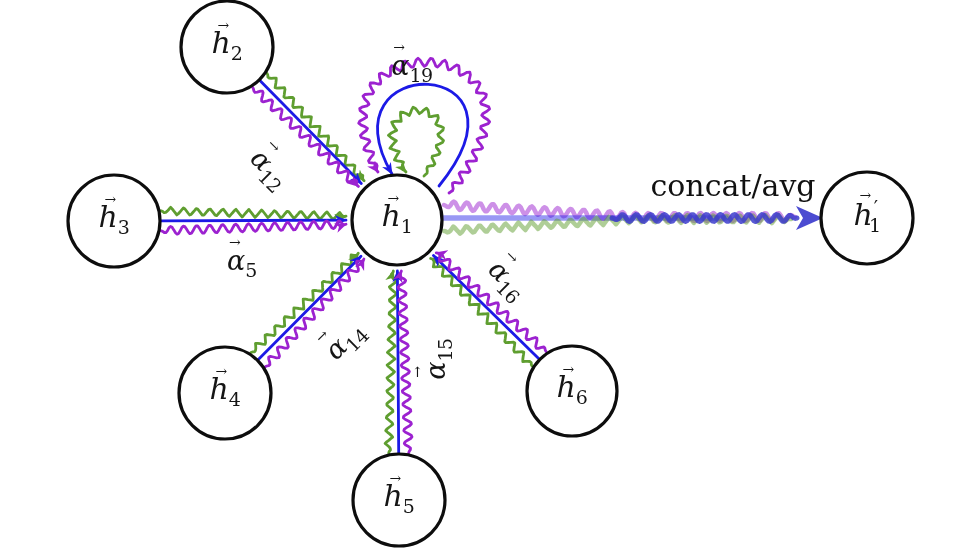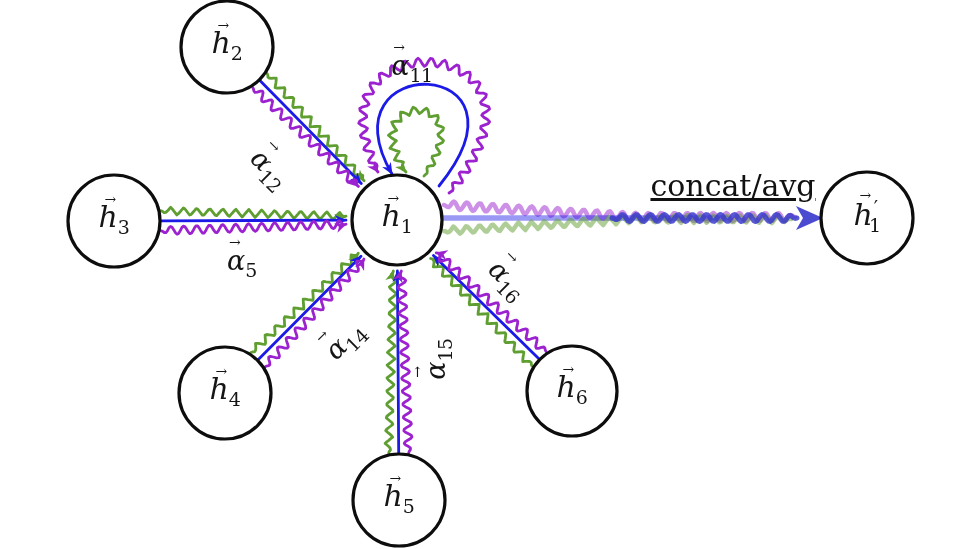--- a/index.html
+++ b/index.html
@@ -15,21 +15,21 @@
   .node-label .varrow{top:-10px;left:6px;}
   .prime{font-size:19px;font-style:normal;vertical-align:11px;margin-left:1px;}
   sub.tight{margin-left:-9px;}
   
   #lbl-a11{left:412px;top:68px;}
   #lbl-a12{left:268px;top:170px;--rot:45deg;}
   #lbl-a13{left:242px;top:263px;}
   #lbl-a14{left:346px;top:342px;--rot:-45deg;}
   #lbl-a15{left:438px;top:359px;--rot:-90deg;}
   #lbl-a16{left:506px;top:281px;--rot:45deg;}
-  #lbl-concat{left:733px;top:186px;font-style:normal;font-size:30px;color:#111;text-decoration:underline;}
+  #lbl-concat{left:733px;top:186px;font-style:normal;font-size:30px;color:#111;}
 </style>
 </head>
 <body>
 
 <div id="stage">
   <svg id="diagram-svg" width="980" height="549" viewBox="0 0 980 549">
       <defs>
         <marker id="m-green" markerWidth="13" markerHeight="11" refX="11" refY="5" orient="auto" markerUnits="userSpaceOnUse">
           <path d="M0,0 L12,5 L0,10 L3.5,5 Z" fill="#5f9e30"></path>
         </marker>
@@ -66,21 +66,21 @@
       <circle cx="397" cy="220" r="45" fill="#ffffff" stroke="#0d0d0d" stroke-width="3.2"></circle>
       <circle cx="227" cy="47" r="46" fill="#ffffff" stroke="#0d0d0d" stroke-width="3.2"></circle>
       <circle cx="114" cy="221" r="46" fill="#ffffff" stroke="#0d0d0d" stroke-width="3.2"></circle>
       <circle cx="225" cy="393" r="46" fill="#ffffff" stroke="#0d0d0d" stroke-width="3.2"></circle>
       <circle cx="399" cy="500" r="46" fill="#ffffff" stroke="#0d0d0d" stroke-width="3.2"></circle>
       <circle cx="572" cy="391" r="45" fill="#ffffff" stroke="#0d0d0d" stroke-width="3.2"></circle>
       <circle cx="867" cy="218" r="46" fill="#ffffff" stroke="#0d0d0d" stroke-width="3.2"></circle>
     </svg>
 
   <div class="lbl" id="lbl-a11">
-    <span class="varrow">→</span><span class="base">α</span><sub>11</sub>
+    <span class="varrow">→</span><span class="base">α</span><sub>19</sub>
   </div>
   <div class="lbl" id="lbl-a12">
     <span class="varrow">→</span><span class="base">α</span><sub>12</sub>
   </div>
   <div class="lbl" id="lbl-a13">
     <span class="varrow">→</span><span class="base">α</span><sub>5</sub>
   </div>
   <div class="lbl" id="lbl-a14">
     <span class="varrow">→</span><span class="base">α</span><sub>14</sub>
   </div>

